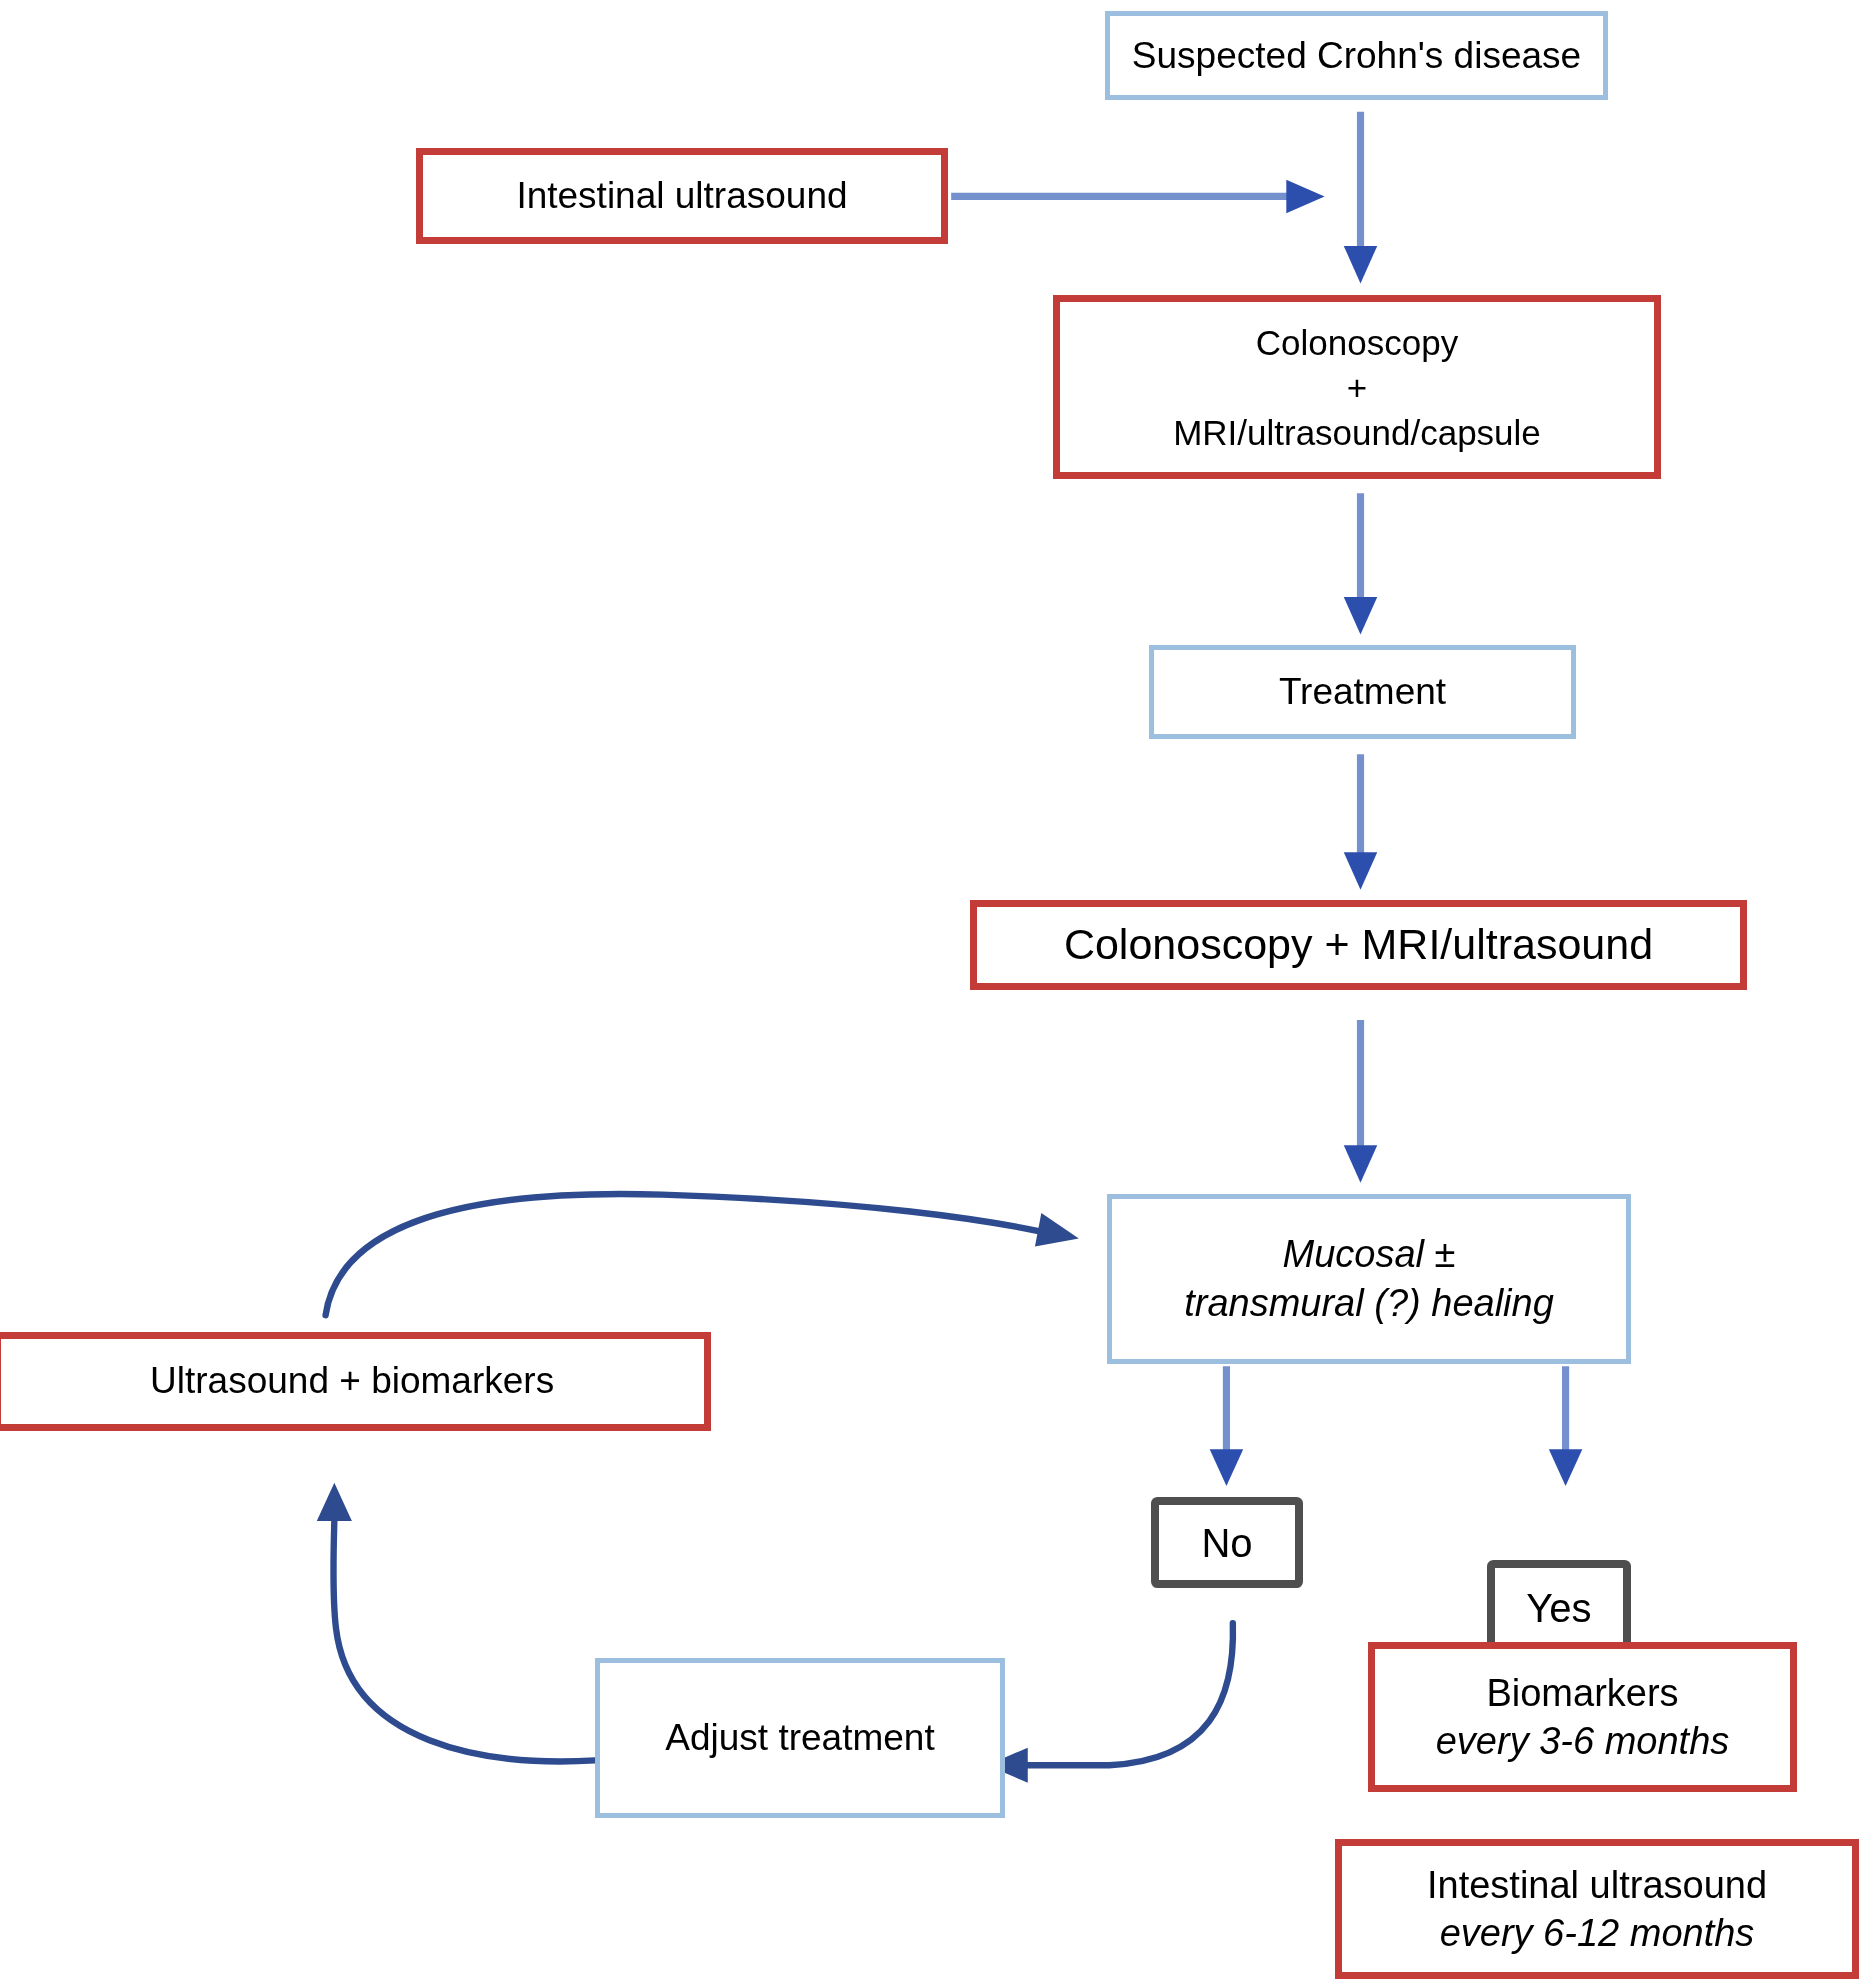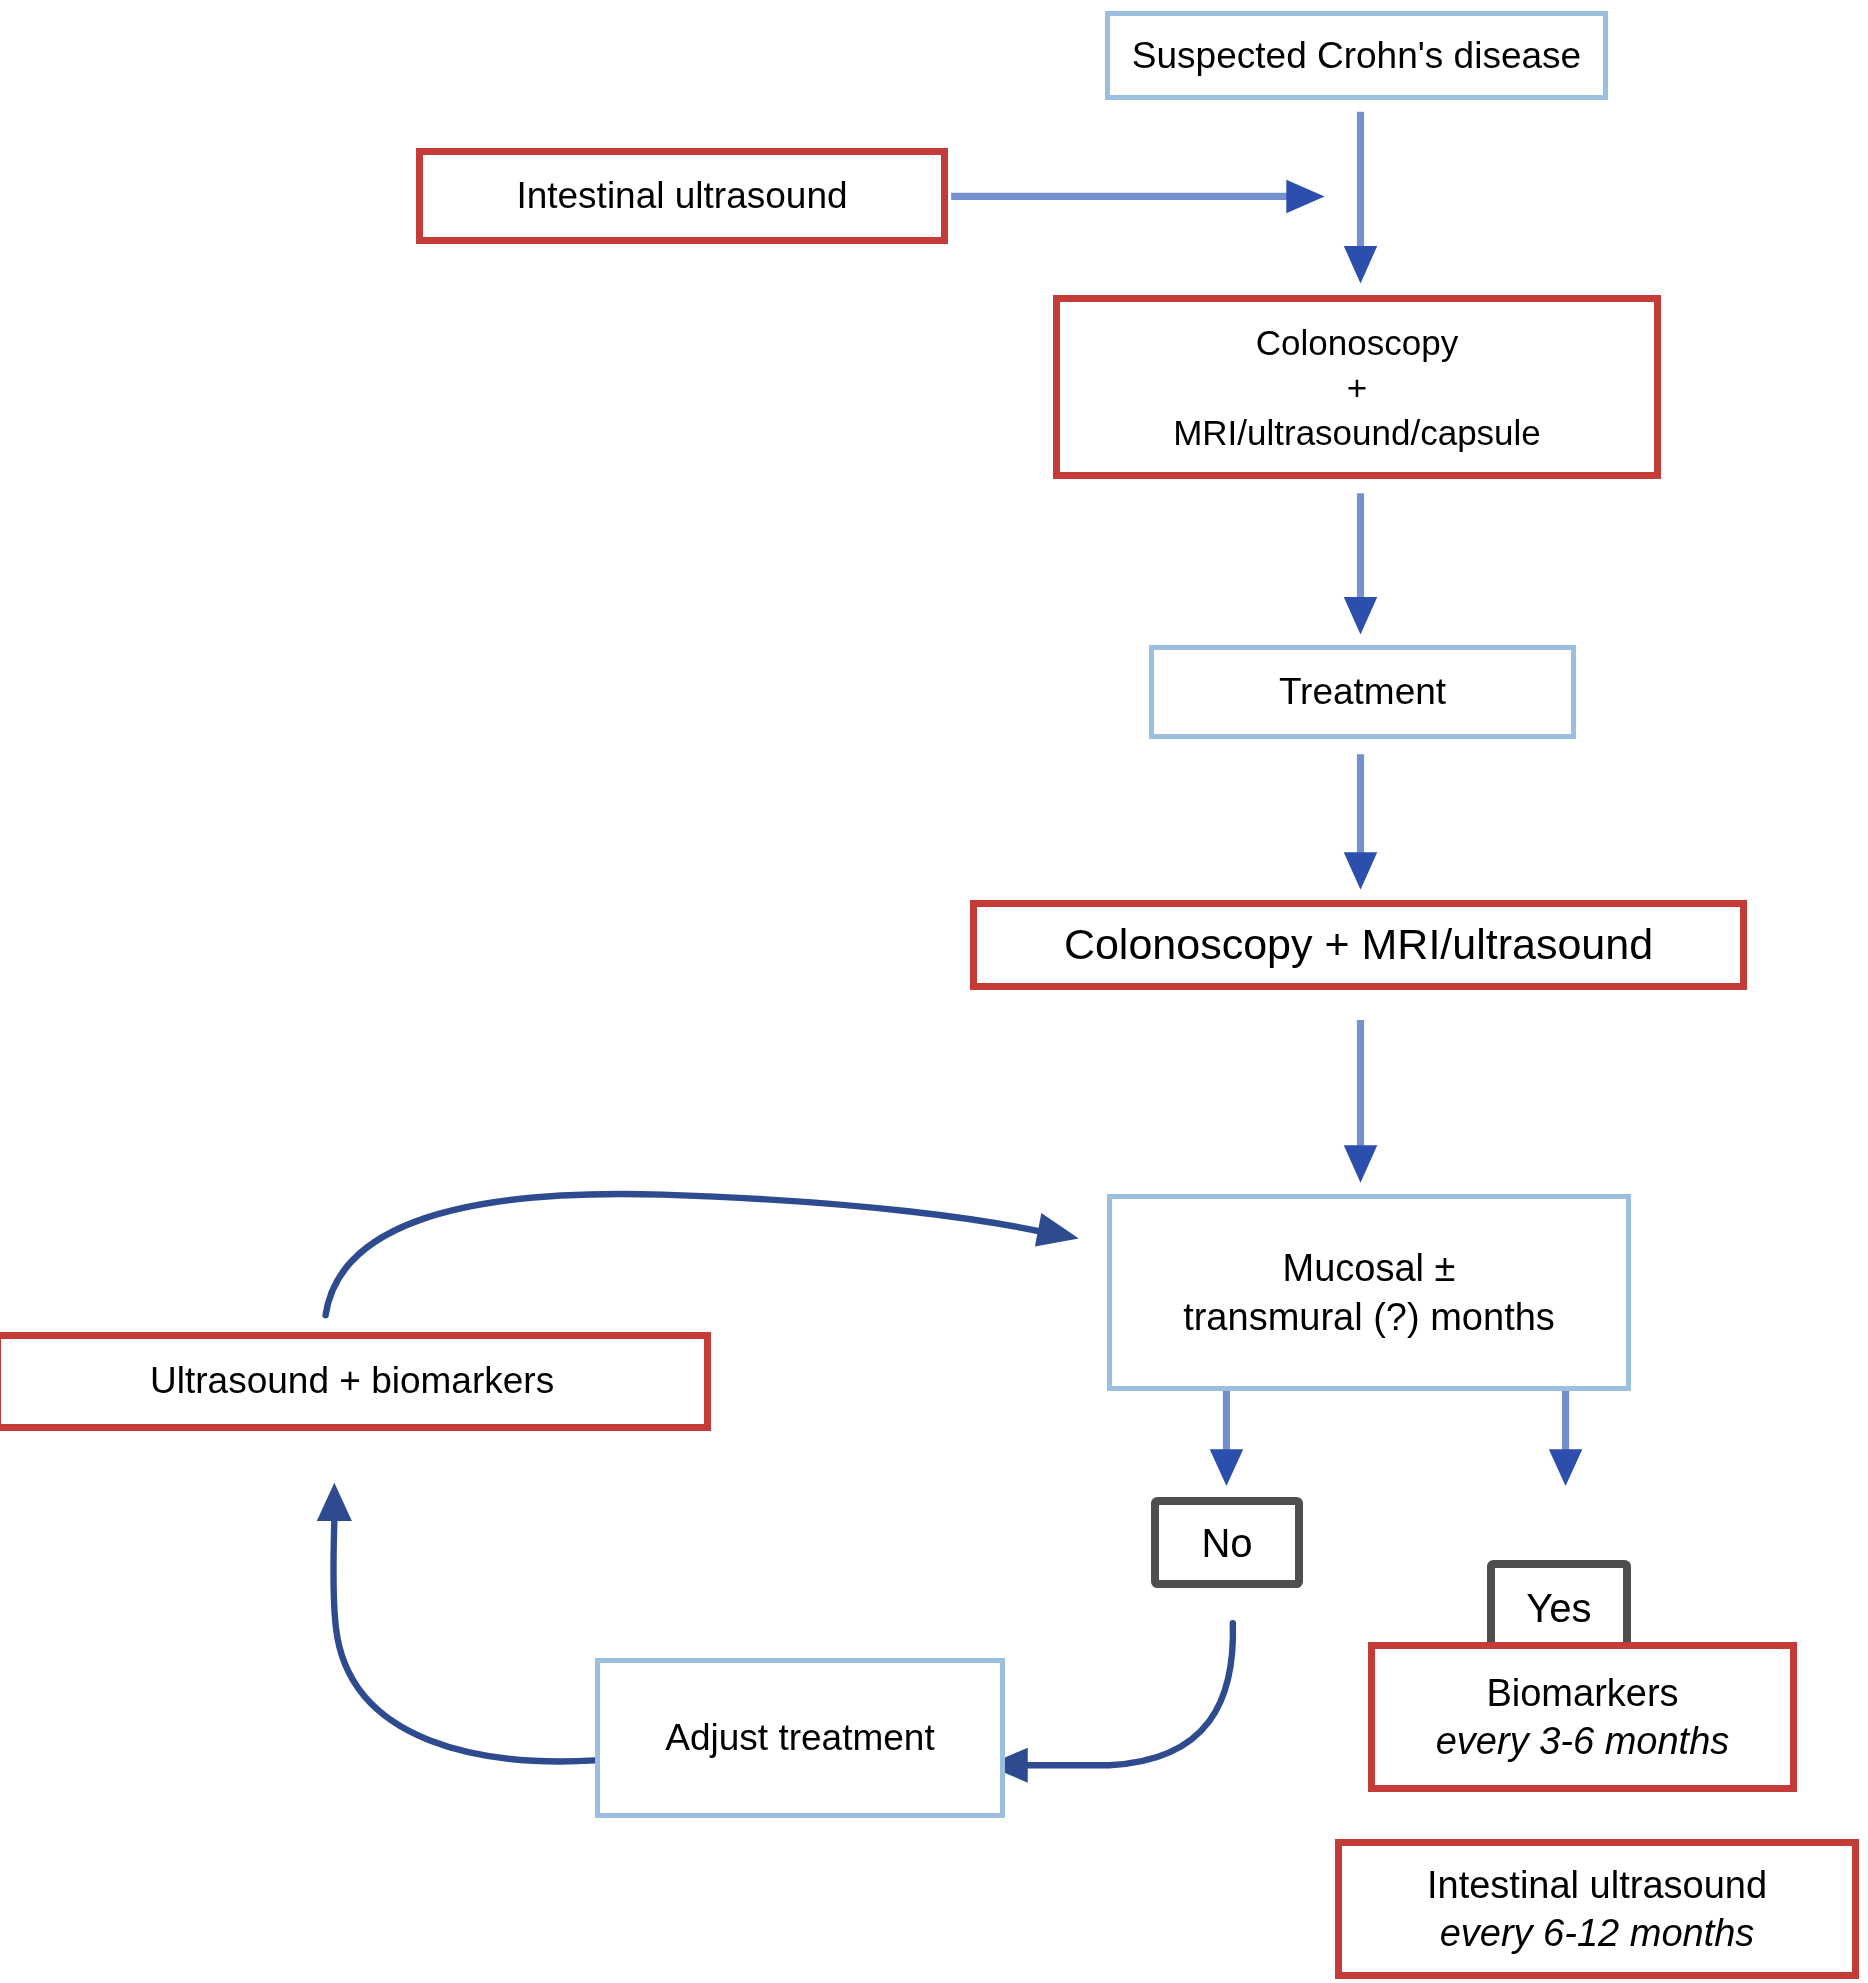--- a/index.html
+++ b/index.html
@@ -43,21 +43,21 @@
   }
   .node.red  { border: 7.2px solid var(--box-red); }
   .node.blue { border: 5.6px solid var(--box-blue); }
   .node.gray { border: 8px solid var(--box-gray); border-radius: 6.4px; }
 
   .n-suspected   { left: 1105px; top: 11.2px;   width: 503px; height: 89px; }
   .n-intestinal  { left: 416px;  top: 148px;  width: 532px; height: 96px; }
   .n-colono1     { left: 1053px; top: 295px;  width: 608px; height: 184px; font-size: 35px; line-height: 45px; }
   .n-treatment   { left: 1149px; top: 645px;  width: 427px; height: 94px; }
   .n-colono2     { left: 970px; top: 900px; width: 777px; height: 90px; font-size: 43px; }
-  .n-mucosal     { left: 1107px; top: 1194px; width: 524px; height: 197px; font-size: 38px; line-height: 49px; }
+  .n-mucosal     { left: 1107px; top: 1194px; width: 524px; height: 170px; font-size: 38px; line-height: 49px; font-style: italic; }
   .n-no          { left: 1151px; top: 1497px; width: 152px; height: 91px; font-size: 40px; }
   .n-yes         { left: 1487px; top: 1560px; width: 144px; height: 96px; font-size: 40px; }
   .n-usbio       { left: -6.4px;   top: 1332px; width: 717px; height: 99px; }
   .n-adjust      { left: 595px;  top: 1658px; width: 410px; height: 160px; }
   .n-biomark     { left: 1368px; top: 1642px; width: 429px; height: 150px; font-size: 38px; line-height: 48px; }
   .n-intest2     { left: 1335px; top: 1839px; width: 524px; height: 140px; font-size: 38px; line-height: 48px; }
 
   .line-italic { font-style: italic; }
 </style>
 </head>
@@ -135,21 +135,21 @@
     <span>+</span>
     <span>MRI/ultrasound/capsule</span>
   </div>
 
   <div class="node red n-colono2">
     <span>Colonoscopy + MRI/ultrasound</span>
   </div>
 
   <div class="node blue n-mucosal">
     <span>Mucosal ±</span>
-    <span>transmural (?) months</span>
+    <span>transmural (?) healing</span>
   </div>
 
   <div class="node gray n-no">
     <span>No</span>
   </div>
 
   <div class="node gray n-yes">
     <span>Yes</span>
   </div>
 

